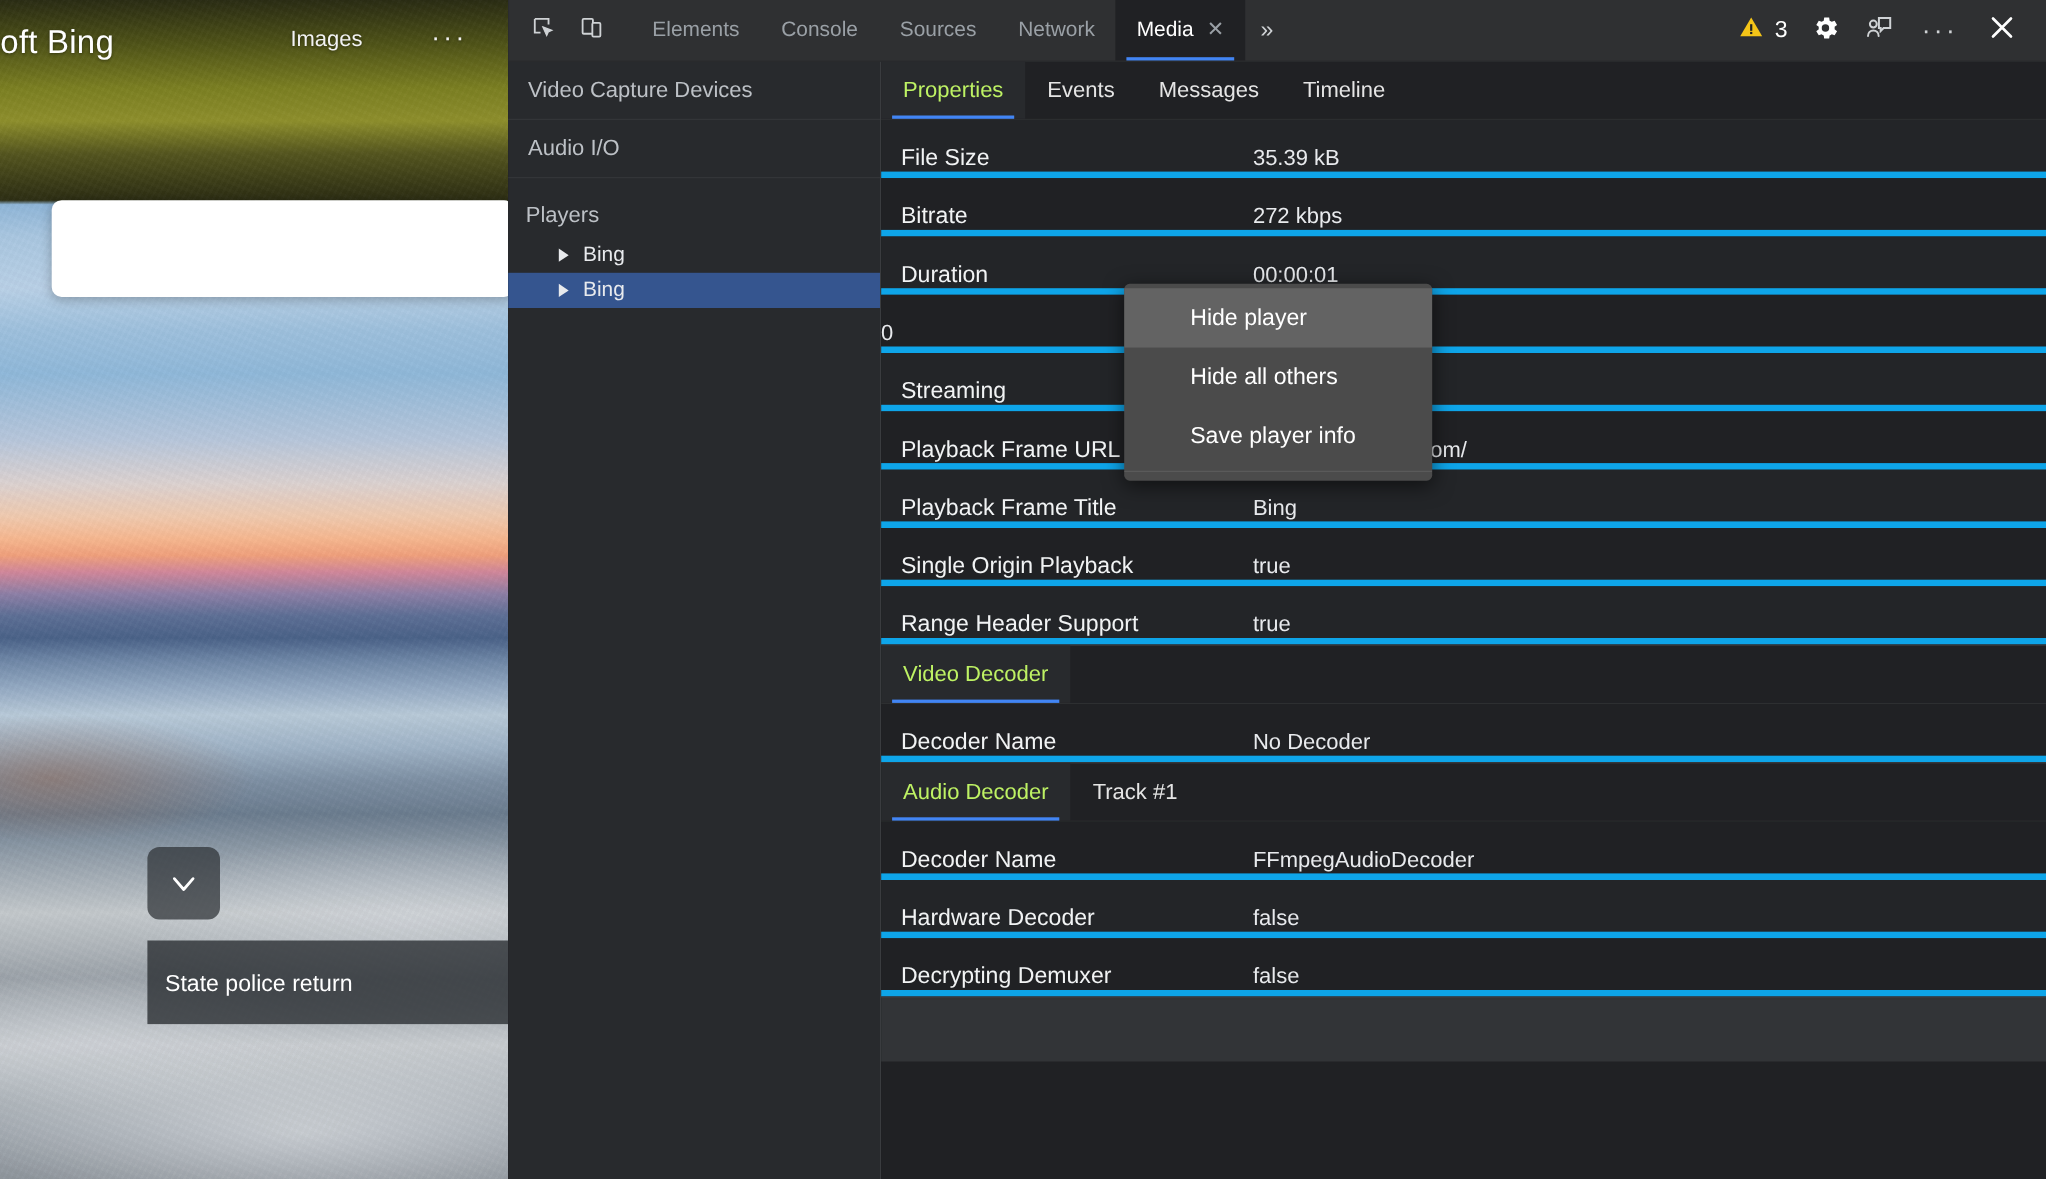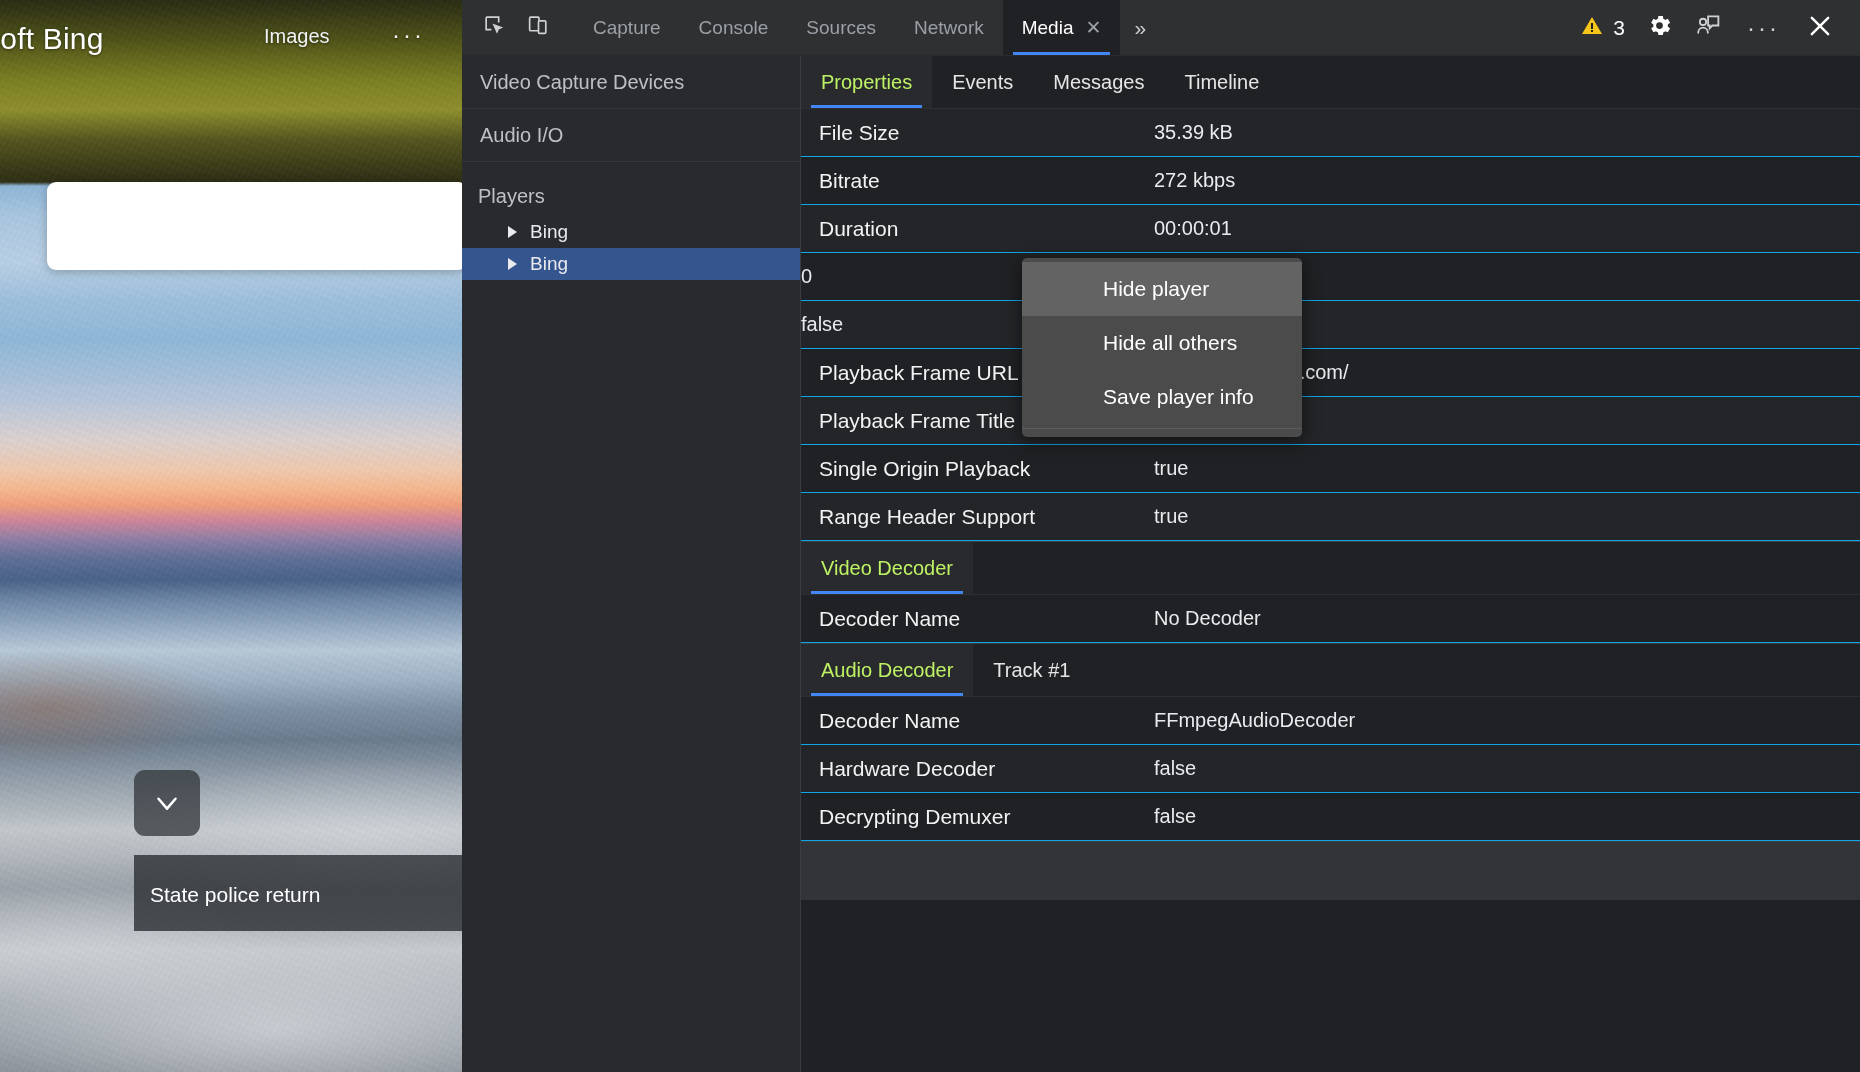--- a/index.html
+++ b/index.html
@@ -162,23 +162,22 @@
     position:relative;display:flex;align-items:center;padding:0 20px;
     font-size:20px;color:#e5e5e5;white-space:nowrap;
   }
   .sub-tab.active{color:#bef264;background:#282a2d;}
   .sub-tab.active::after{
     content:"";position:absolute;left:10px;right:10px;bottom:0;height:3px;background:#4285f4;
   }
 
   .proplist{flex:1;overflow:hidden;}
   .prop-row{
-    height:47px;display:flex;align-items:center;
-    border-bottom:1px solid #0ea5e9;
-    gap:15px;
+    height:47px;display:flex;align-items:flex-end;
+    border-bottom:6px solid #0ea5e9;
   }
   .prop-row.odd{background:#232528;}
   .prop-row.even{background:#202124;}
   .prop-key{
     width:320px;padding-left:18px;font-size:21px;color:#f1f3f4;
     white-space:nowrap;overflow:hidden;
   }
   .prop-val{font-size:20px;color:#e8eaed;white-space:nowrap;}
 
   .decoder-tabs{
@@ -194,21 +193,21 @@
   
   .ctx{
     position:absolute;left:560px;top:258px;width:280px;
     background:#4b4b4b;border-radius:5px;
     box-shadow:0 4px 18px rgba(0,0,0,.55);
     padding:4px 0 4px 0;overflow:hidden;
     z-index:50;
   }
   .ctx-item{
     height:54px;display:flex;align-items:center;
-    padding-left:81px;font-size:21px;color:#ffffff;white-space:nowrap;
+    padding-left:60px;font-size:21px;color:#ffffff;white-space:nowrap;
   }
   .ctx-item.hl{background:#636363;}
   .ctx-sep{height:1px;background:#5c5c5c;margin:4px 0;}
   .ctx-item.has-sub{justify-content:space-between;padding-right:22px;}
   .ctx-chev{color:#ffffff;font-size:22px;line-height:1;}
 </style>
 </head>
 <body>
 
 <div class="root">
@@ -255,21 +254,21 @@
         <span>
           <svg width="25" height="25" viewBox="0 0 24 24" fill="none" stroke="#cfd2d5" stroke-width="1.6">
             <rect x="3.5" y="4" width="9" height="13" rx="1"></rect>
             <rect x="12" y="7.5" width="7" height="12" rx="1" fill="#2f3032"></rect>
           </svg>
         </span>
       </div>
 
       <div class="tabs">
         <div class="tab">
-          <span>Capture</span>
+          <span>Elements</span>
         </div>
         <div class="tab">
           <span>Console</span>
         </div>
         <div class="tab">
           <span>Sources</span>
         </div>
         <div class="tab">
           <span>Network</span>
         </div>
@@ -377,20 +376,21 @@
             <div class="prop-val">272 kbps</div>
           </div>
           <div class="prop-row odd">
             <div class="prop-key">Duration</div>
             <div class="prop-val">00:00:01</div>
           </div>
           <div class="prop-row even">
             <div class="prop-val">0</div>
           </div>
           <div class="prop-row odd">
+            <div class="prop-key">Streaming</div>
             <div class="prop-val">false</div>
           </div>
           <div class="prop-row even">
             <div class="prop-key">Playback Frame URL</div>
             <div class="prop-val">https://www.bing.com/</div>
           </div>
           <div class="prop-row odd">
             <div class="prop-key">Playback Frame Title</div>
             <div class="prop-val">Bing</div>
           </div>

